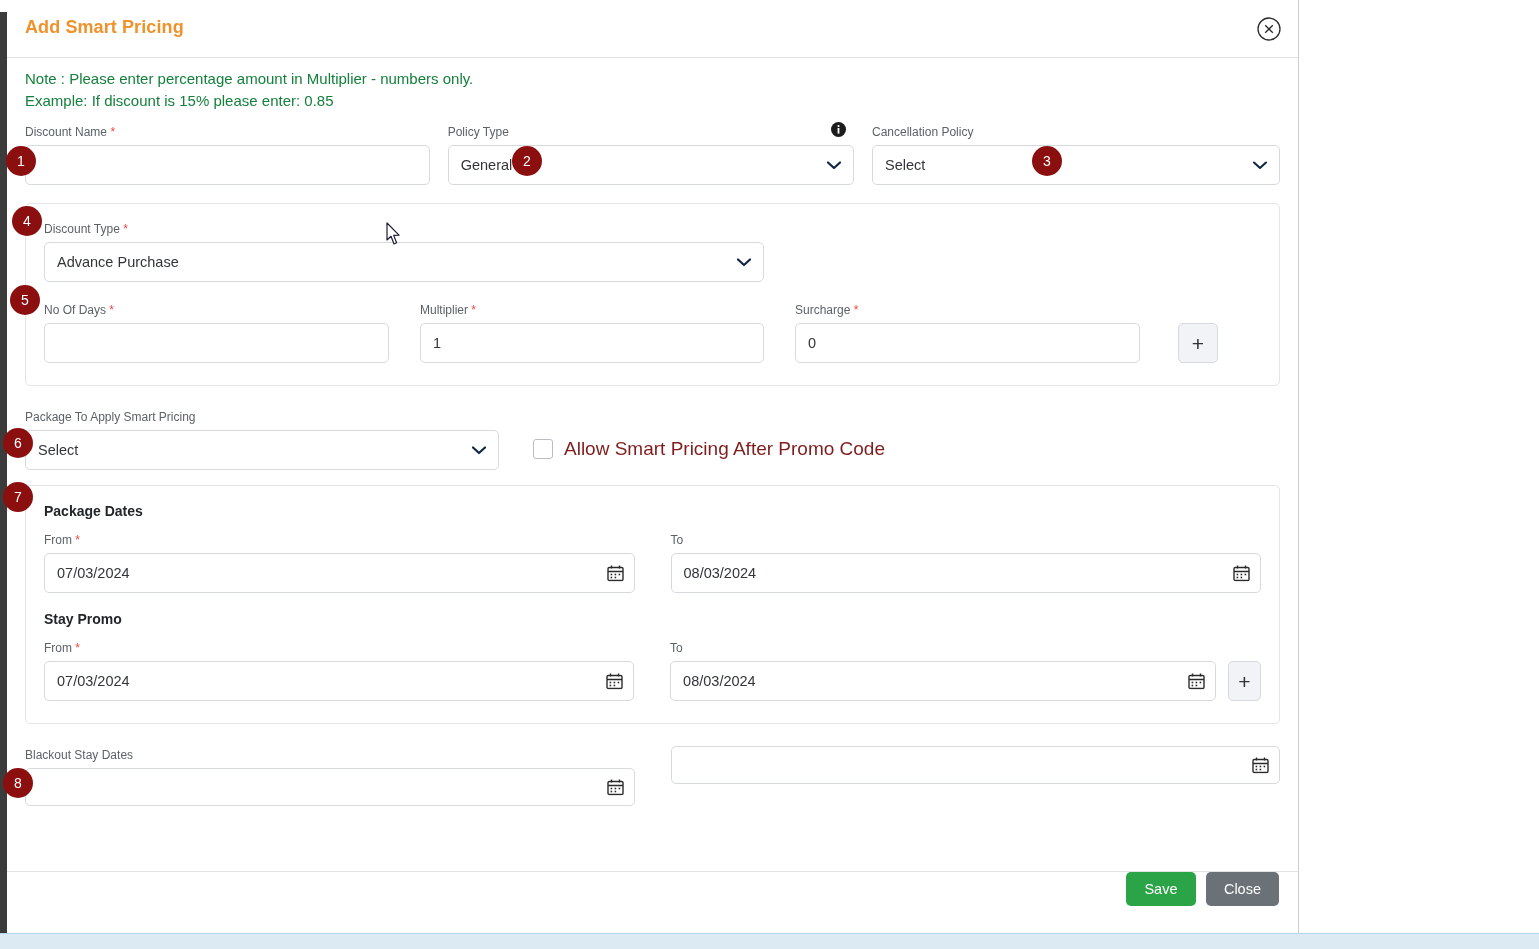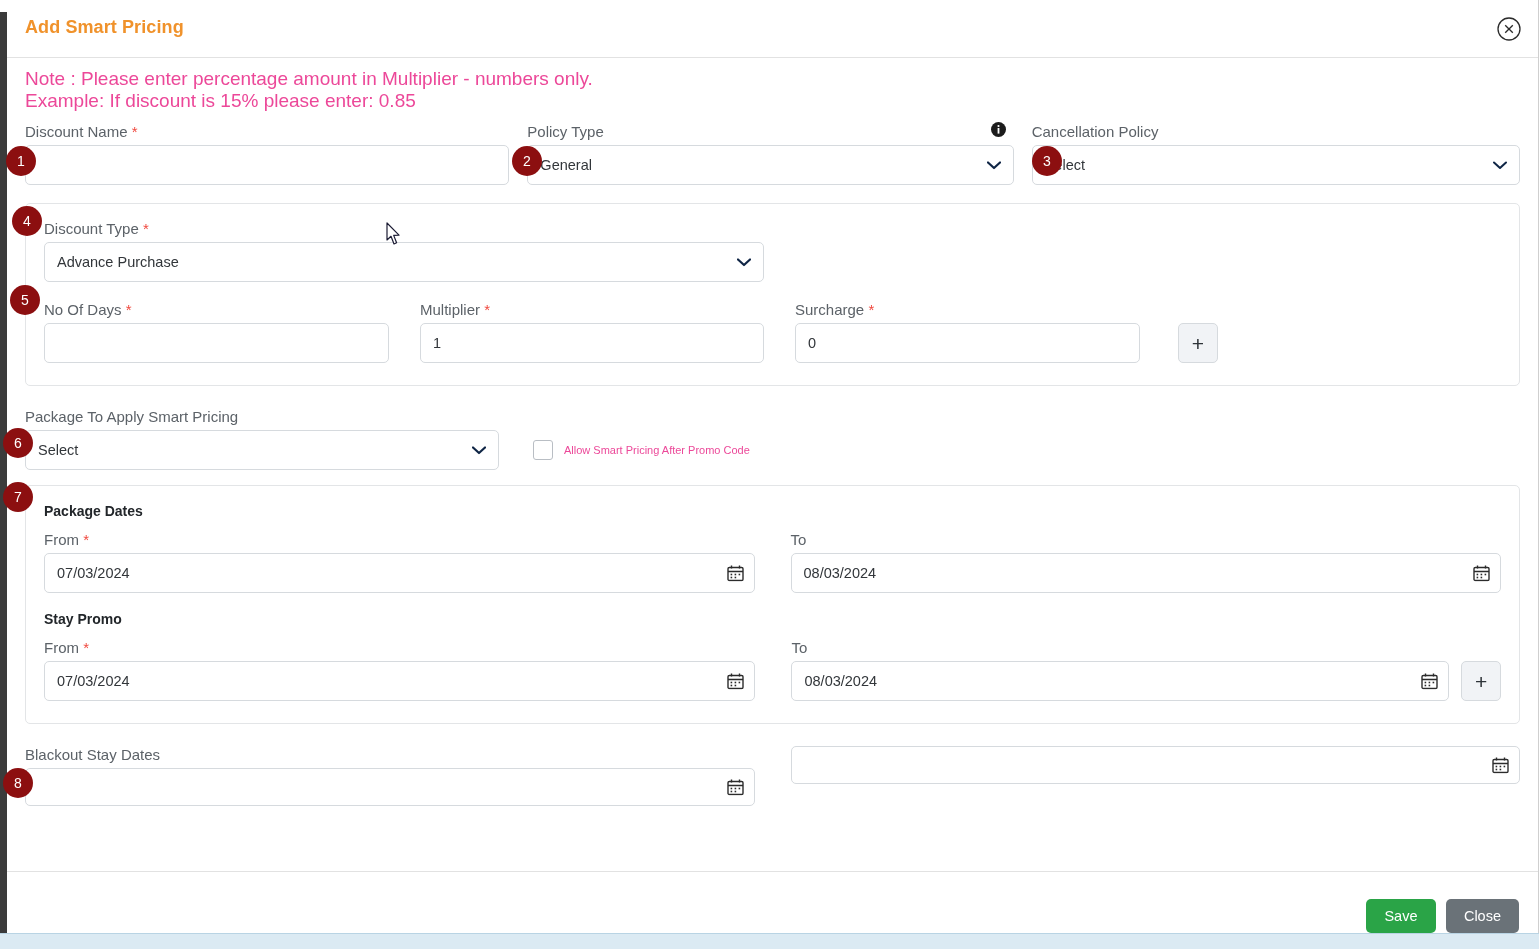--- a/index.html
+++ b/index.html
@@ -24,21 +24,21 @@
     position: absolute; left: 0; top: 0; width: 7px; height: 12px;
     background: #ffffff;
   }
   .bottom-strip {
     position: absolute; left: 0; bottom: 0; width: 1539px; height: 16px;
     background: #dbeaf3;
     border-top: 1px solid #b9d4e4;
   }
   .modal {
     position: absolute; left: 7px; top: 0;
-    width: 1532px; height: 933px;
+    width: 1292px; height: 933px;
     background: #ffffff;
     border-right: 1px solid #cfcfcf;
   }
   
   .modal-header {
     position: relative;
     height: 58px;
     border-bottom: 1px solid #e2e2e2;
   }
   .modal-title {
@@ -51,27 +51,27 @@
     width: 24px; height: 24px;
     cursor: pointer;
   }
   
   .modal-body {
     position: relative;
     padding: 0 18px;
     height: 812px;
   }
   .note-line {
-    font-size: 19px; color: #ec4899; line-height: 22px;
+    font-size: 15px; color: #15803d; line-height: 22px;
   }
   .note1 { margin-top: 10px; }
   .note2 { margin-bottom: 11px; }
 
   .fld-label {
-    font-size: 15px; color: #5c6268; line-height: 18px;
+    font-size: 12px; color: #5c6268; line-height: 18px;
     margin-bottom: 4px; white-space: nowrap;
   }
   .req { color: #f0483e; }
 
   .txt-input, .sel-input {
     width: 100%; height: 40px;
     border: 1px solid #d6dade;
     border-radius: 5px;
     background: #ffffff;
     font-size: 14.5px; color: #32363a;
@@ -158,21 +158,21 @@
   }
   .chk-box.checked::after {
     content: "";
     position: absolute; left: 6px; top: 2px;
     width: 5px; height: 11px;
     border: solid #ffffff;
     border-width: 0 2px 2px 0;
     transform: rotate(42deg);
   }
   .chk-label {
-    font-size: 11px; color: #ec4899;
+    font-size: 19px; color: #7f1d1d;
     margin-left: 11px; white-space: nowrap;
   }
 
   .row-validity {
     display: flex; align-items: center;
     margin-top: 26px; margin-bottom: 0;
   }
   .validity-label {
     font-size: 14.5px; color: #32363a; margin-left: 13px;
   }
@@ -206,21 +206,21 @@
   }
   .b-left { width: 730px; }
   .b-right { width: 730px; margin-left: 36px; }
   .blackout-input { height: 38px; }
 
   
   .modal-footer {
     position: absolute; left: 0; bottom: 0;
     width: 100%; height: 62px;
     border-top: 1px solid #e2e2e2;
-    display: flex; align-items: flex-end; justify-content: flex-end;
+    display: flex; align-items: flex-start; justify-content: flex-end;
     padding-right: 19px;
     gap: 10px;
   }
   .btn {
     height: 34px; min-width: 70px;
     border: none; border-radius: 5px;
     font-size: 14.5px; color: #ffffff;
     cursor: pointer;
     font-family: "Liberation Sans", sans-serif;
     padding: 0 18px;

